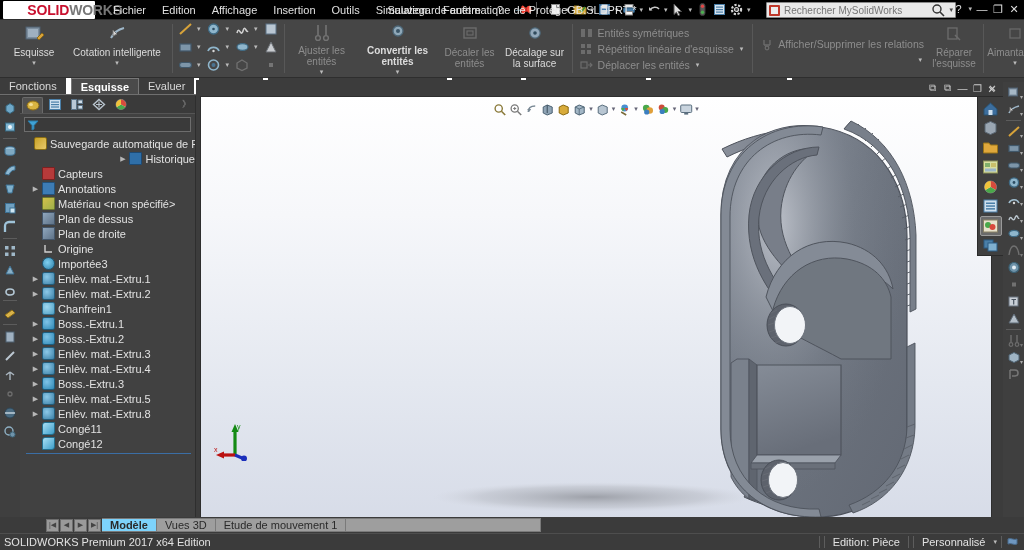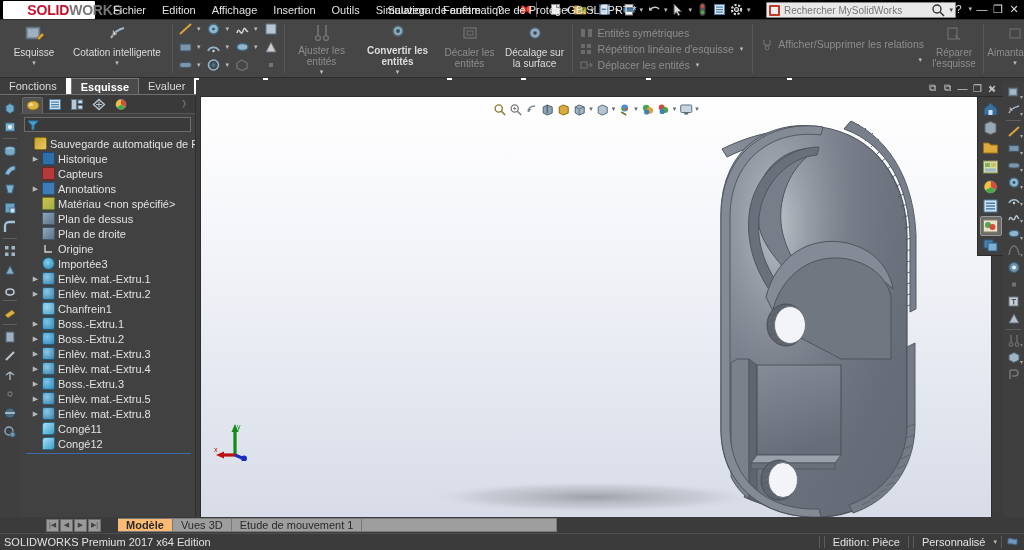--- a/index.html
+++ b/index.html
@@ -210,21 +210,21 @@
     position: absolute; bottom: 17px; left: 0; width: 1024px; height: 16px;
     background: #3b3b3b; display: flex; align-items: center;
   }
   .navarrows { display: flex; align-items: center; margin-left: 46px; }
   .nav { width: 13px; height: 13px; background: #9a9a9a; border: 1px solid #6e6e6e;
          display:flex; align-items:center; justify-content:center; font-size: 7px; color:#444;
          margin-right: 1px; cursor: default; }
   .dtab { height: 14px; padding: 0 8px; display: flex; align-items: center;
           font-size: 11px; color: #2a2a2a; background: #9e9e9e; border: 1px solid #7a7a7a;
           border-left: none; cursor: default; }
-  .dtab.sel { font-weight: bold; background: #fdba74; margin-left: 16px; }
+  .dtab.sel { font-weight: bold; background: #7dd3fc; }
   .dtab-fill { flex: 1; height: 14px; background: #9e9e9e; border: 1px solid #7a7a7a; border-left:none;
                max-width: 195px; }
   .statusbar {
     position: absolute; bottom: 0; left: 0; width: 1024px; height: 17px;
     background: #3b3b3b; display: flex; align-items: center; border-top: 1px solid #4e4e4e;
   }
   .status-left { font-size: 11px; color: #e2e2e2; margin-left: 4px; }
   .status-right { margin-left: auto; display: flex; align-items: center; height: 14px; }
   .sdiv { width: 1px; height: 12px; background: #5d5d5d; margin: 0 2px; }
   .scell { font-size: 11px; color: #e2e2e2; padding: 0 6px; white-space: nowrap; }
@@ -750,21 +750,21 @@
 
     <div class="tree-scroll">
       <div class="tnode">
         <span class="tw"></span>
         <span class="ticon">
             <span class="ic ic-doc"></span>
           </span>
         <span class="tlbl">Sauvegarde automatique de ProtegeGB</span>
       </div>
       <div id="tree-nodes">
-          <div class="tnode" style="padding-left: 10px;">
+          <div class="tnode" style="padding-left: 10px; justify-content: flex-end;">
             <span class="tw">▶</span>
             <span class="ticon">
               <span class="ic ic-hist"></span>
             </span>
             <span class="tlbl">Historique</span>
           </div>
           <div class="tnode" style="padding-left: 10px;">
             <span class="tw"></span>
             <span class="ticon">
               <span class="ic ic-sens"></span>

